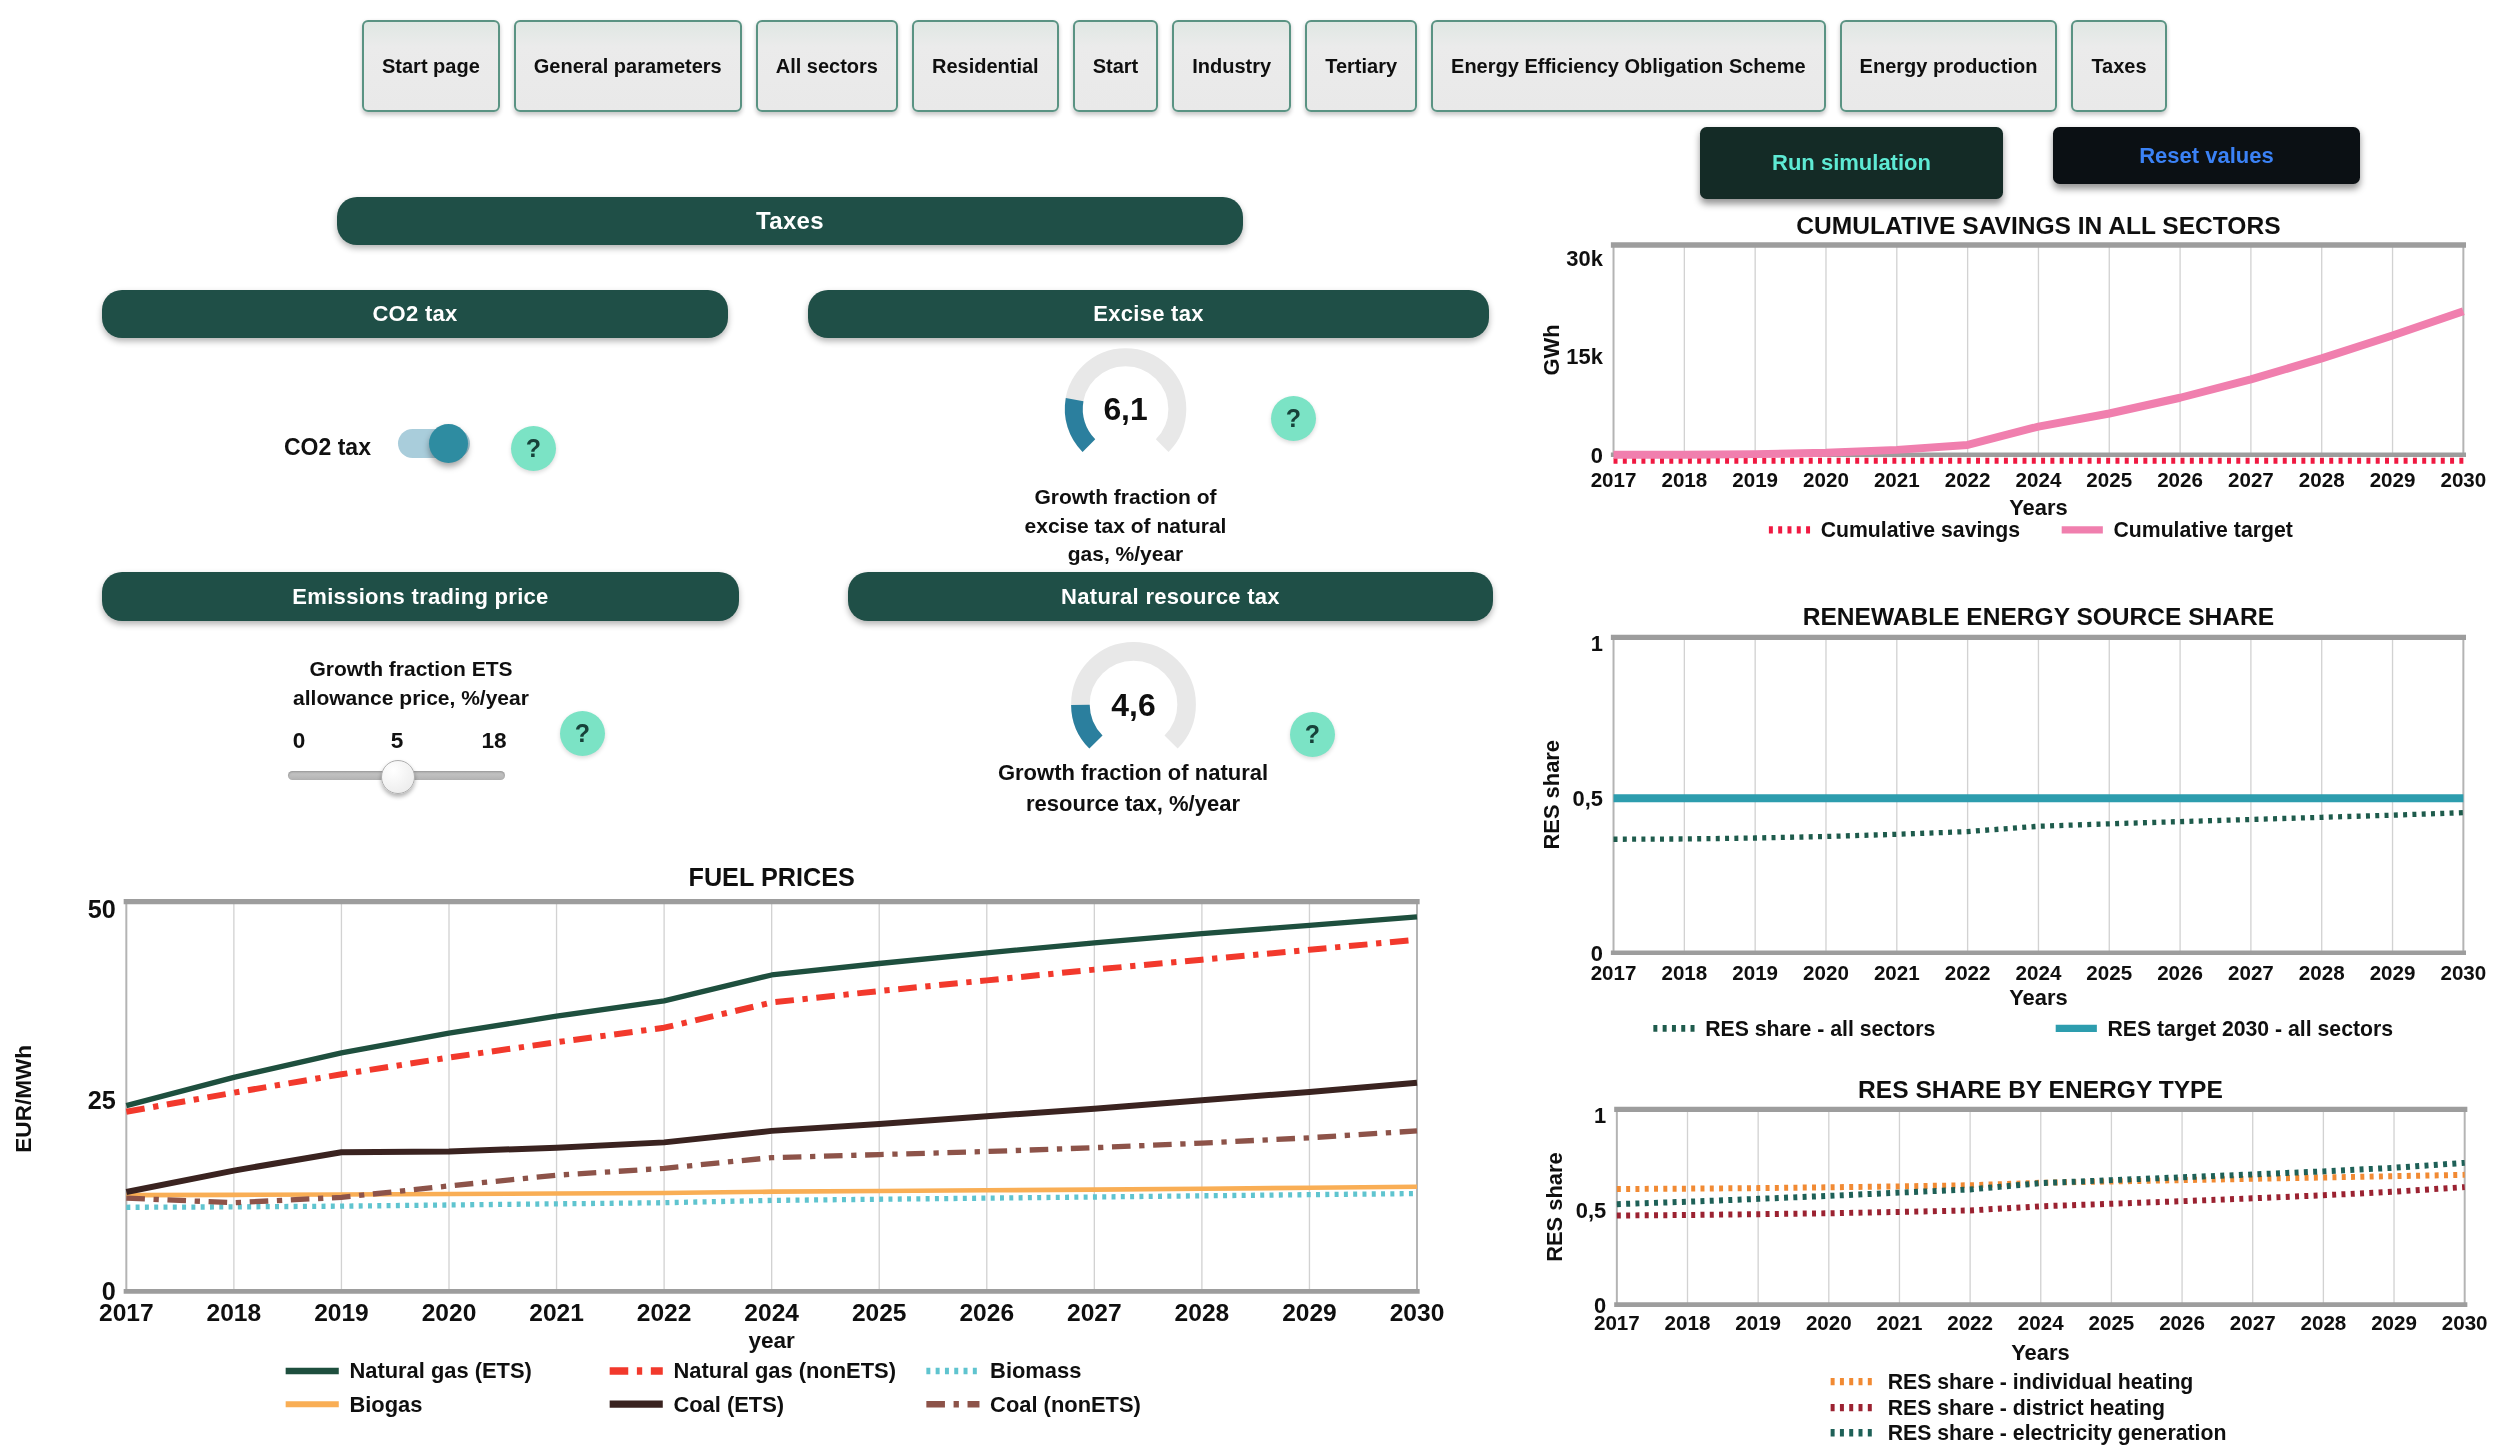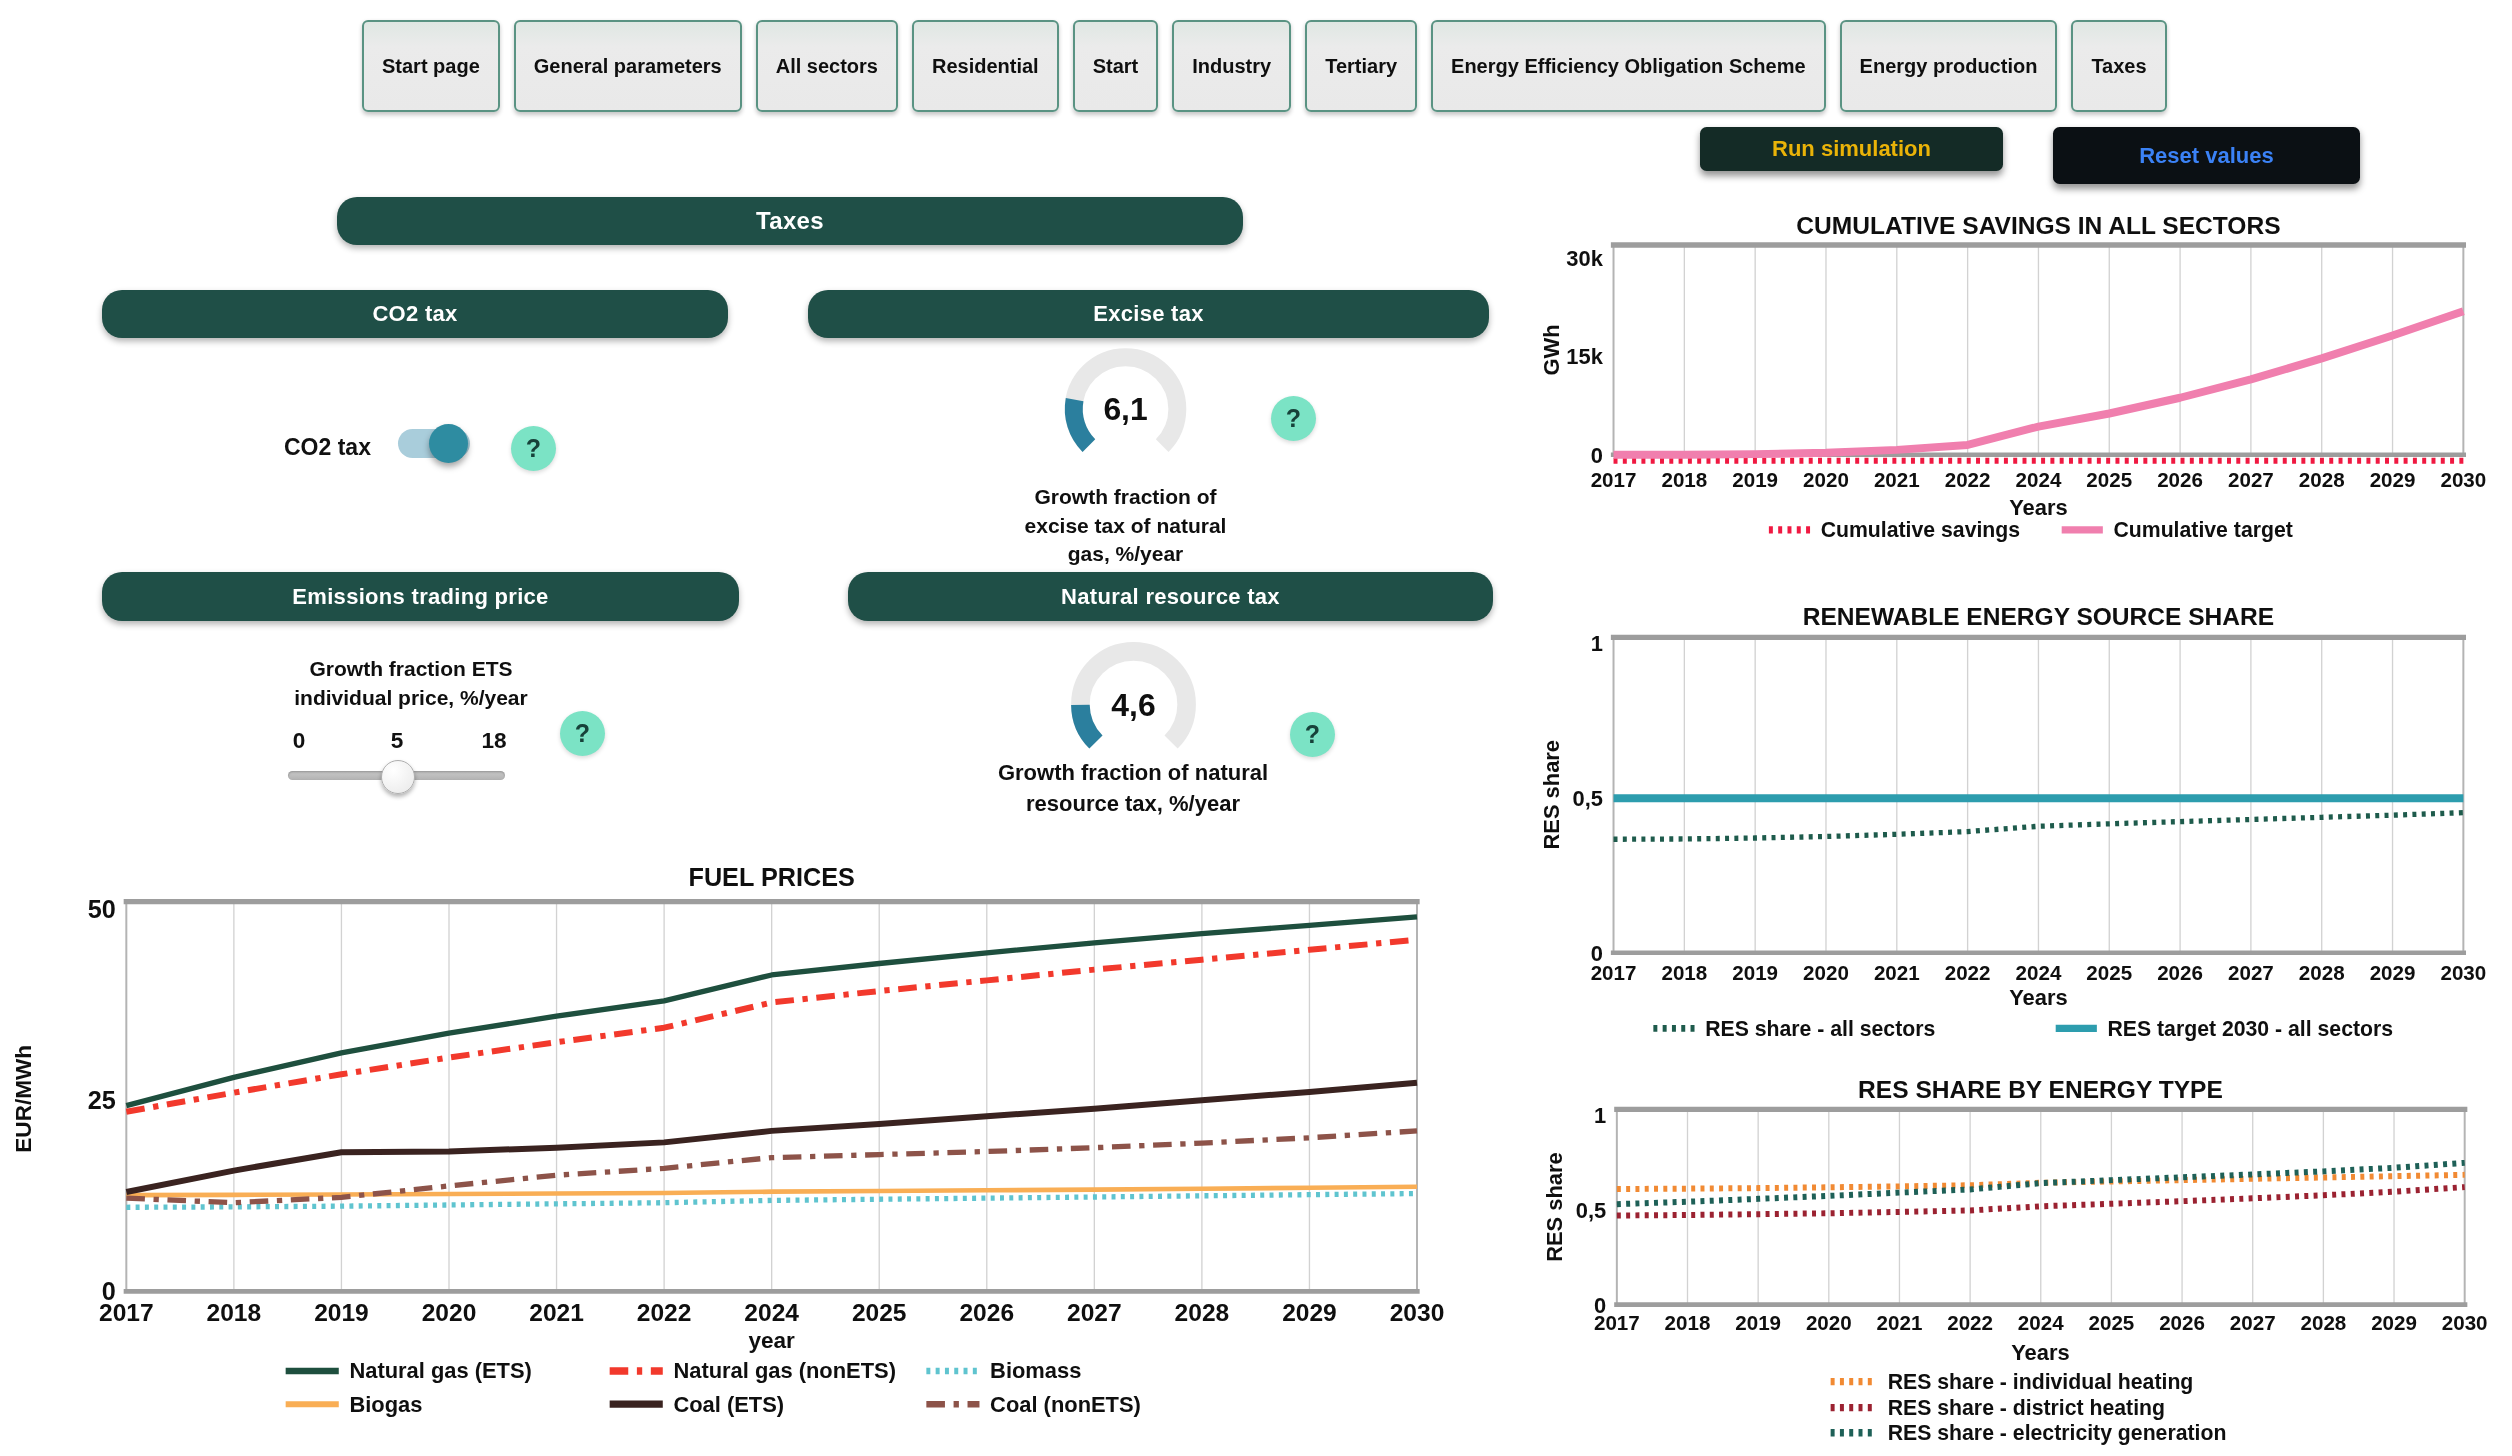--- a/index.html
+++ b/index.html
@@ -10,21 +10,21 @@
   #navbar{left:362px;top:20px;display:flex;gap:14px;position:absolute;}
   .navbtn{height:56px;padding:16px 18px;display:flex;align-items:center;white-space:nowrap;
           background:linear-gradient(180deg,#dfe7e3 0%,#ebebeb 28%,#e9e9e9 100%);
           border:2px solid #5a9383;border-radius:6px;
           font-size:20px;font-weight:700;color:#0f0f0f;
           box-shadow:0 2.7px 4.6px rgba(0,0,0,.22);cursor:pointer;}
   
   .actbtn{display:flex;align-items:center;justify-content:center;border:none;border-radius:6.6px;
           font-family:"Liberation Sans",sans-serif;font-size:22px;font-weight:700;cursor:pointer;
           box-shadow:0 4.6px 7.3px rgba(0,0,0,.42);}
-  #run{left:1700px;top:127px;width:303px;height:44px;background:#142b26;color:#eab308;}
+  #run{left:1700px;top:127px;width:303px;height:72px;background:#142b26;color:#5eead4;}
   #reset{left:2053px;top:127px;width:307px;height:57px;background:#0b1014;color:#3b82f6;}
   
   .pill{background:#1f4f47;color:#fff;font-weight:700;display:flex;align-items:center;
         justify-content:center;border-radius:20px;letter-spacing:0.3px;
         box-shadow:0 3.3px 6px rgba(0,0,0,.30);}
   #pill-taxes{left:337px;top:197px;width:906px;height:48px;font-size:24px;}
   #pill-co2{left:102px;top:290px;width:626px;height:48px;font-size:22px;}
   #pill-excise{left:808px;top:290px;width:681px;height:48px;font-size:22px;}
   #pill-ets{left:102px;top:572px;width:637px;height:49px;font-size:22px;}
   #pill-resource{left:848px;top:572px;width:645px;height:49px;font-size:22px;}
@@ -88,21 +88,21 @@
 <div id="co2-toggle" class="abs">
   <div id="co2-knob"></div>
 </div>
 
 <div id="help-co2" class="abs help">?</div>
 <div id="help-excise" class="abs help">?</div>
 <div id="help-ets" class="abs help">?</div>
 <div id="help-resource" class="abs help">?</div>
 
 <div id="caption-excise" class="abs caption">Growth fraction of excise tax of natural gas, %/year</div>
-<div id="caption-ets" class="abs caption">Growth fraction ETS individual price, %/year</div>
+<div id="caption-ets" class="abs caption">Growth fraction ETS allowance price, %/year</div>
 <div id="caption-resource" class="abs caption">Growth fraction of natural resource tax, %/year</div>
 
 <span id="stick-0" class="stick">0</span>
 <span id="stick-1" class="stick">5</span>
 <span id="stick-2" class="stick">18</span>
 <div id="slider-track" class="abs">
   <div id="slider-knob"></div>
 </div>
 
 <svg id="chart-canvas" width="2512" height="1456" viewBox="0 0 3783 2193">

